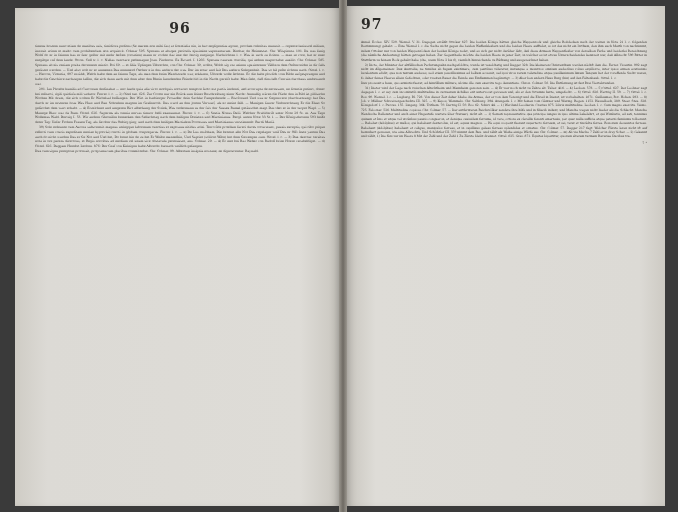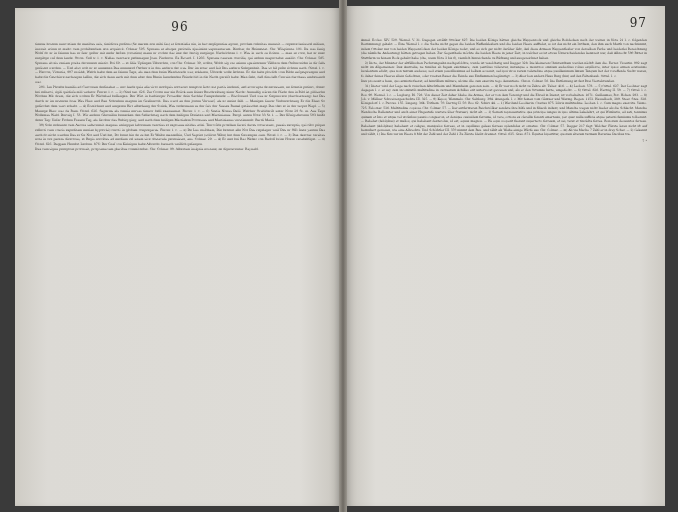--- a/index.html
+++ b/index.html
@@ -46,29 +46,29 @@
     padding: 10px 18px 10px 14px;
     background: linear-gradient(to right, #c9c6bf 0%, #dedcd7 9%, #dcdad5 92%, #cdcac3 100%);
     box-shadow: inset 6px 0 10px -6px rgba(0,0,0,0.3);
   }
   .gutter {
     width: 8px;
     background: linear-gradient(to right, #9a968e, #6e6a63, #9a968e);
   }
   .folio {
     text-align: center;
-    font-size: 12px;
-    font-weight: normal;
+    font-size: 14px;
+    font-weight: bold;
     letter-spacing: 1px;
     color: #2b2a27;
     margin-bottom: 8px;
     font-family: "DejaVu Serif", serif;
   }
   .folio-right {
-    text-align: right;
+    text-align: left;
   }
   .body-text {
     font-size: 3.05px;
     line-height: 1.55;
     text-align: justify;
     color: #3a3733;
     -webkit-font-smoothing: none;
     font-family: "DejaVu Serif", serif;
     hyphens: auto;
   }

